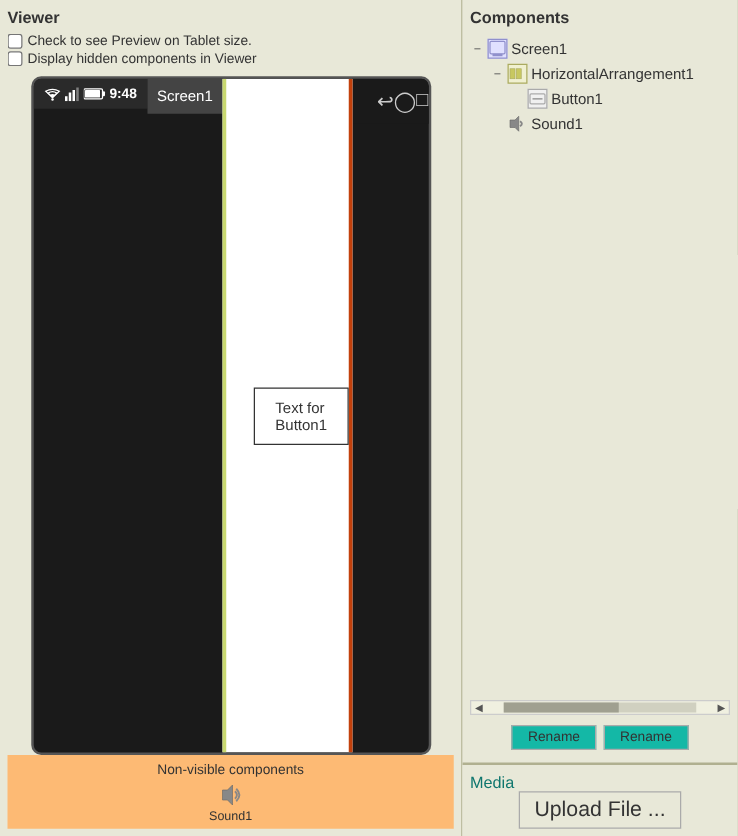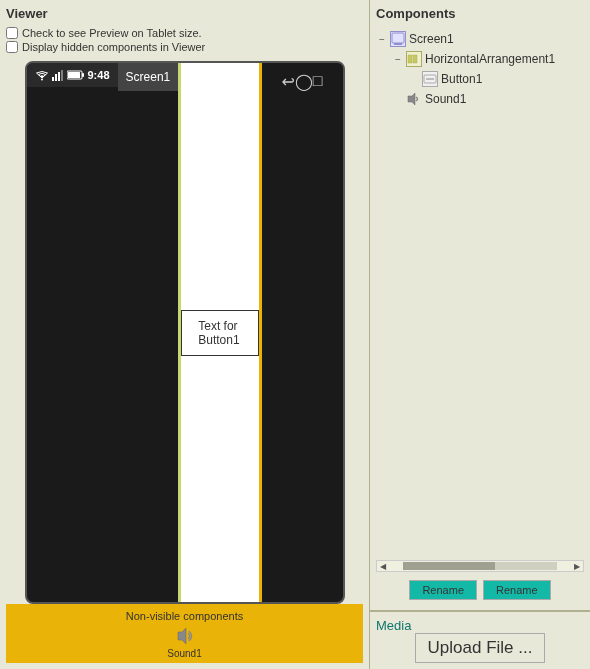--- a/index.html
+++ b/index.html
@@ -100,21 +100,22 @@
 
     .phone-screen {
       background: white;
       flex: 1;
       min-height: 420px;
       display: flex;
       align-items: center;
       justify-content: center;
       position: relative;
       border-left: 3px solid #c8d870;
-      border-right: 3px solid #eab308;
+      border-right: 3px solid #c2410c;
+      padding-left: 22px;
     }
 
     .button-preview {
       border: 1px solid #333;
       padding: 8px 16px;
       background: white;
       font-size: 12px;
       color: #333;
     }
 
@@ -128,21 +129,21 @@
     }
 
     .nav-icon {
       color: #ccc;
       font-size: 16px;
     }
 
     .non-visible-section {
       text-align: center;
       padding: 6px 0 4px;
-      background: #eab308;
+      background: #fdba74;
     }
 
     .non-visible-label {
       font-size: 11px;
       color: #333;
       margin-bottom: 4px;
     }
 
     .non-visible-item {
       display: flex;

